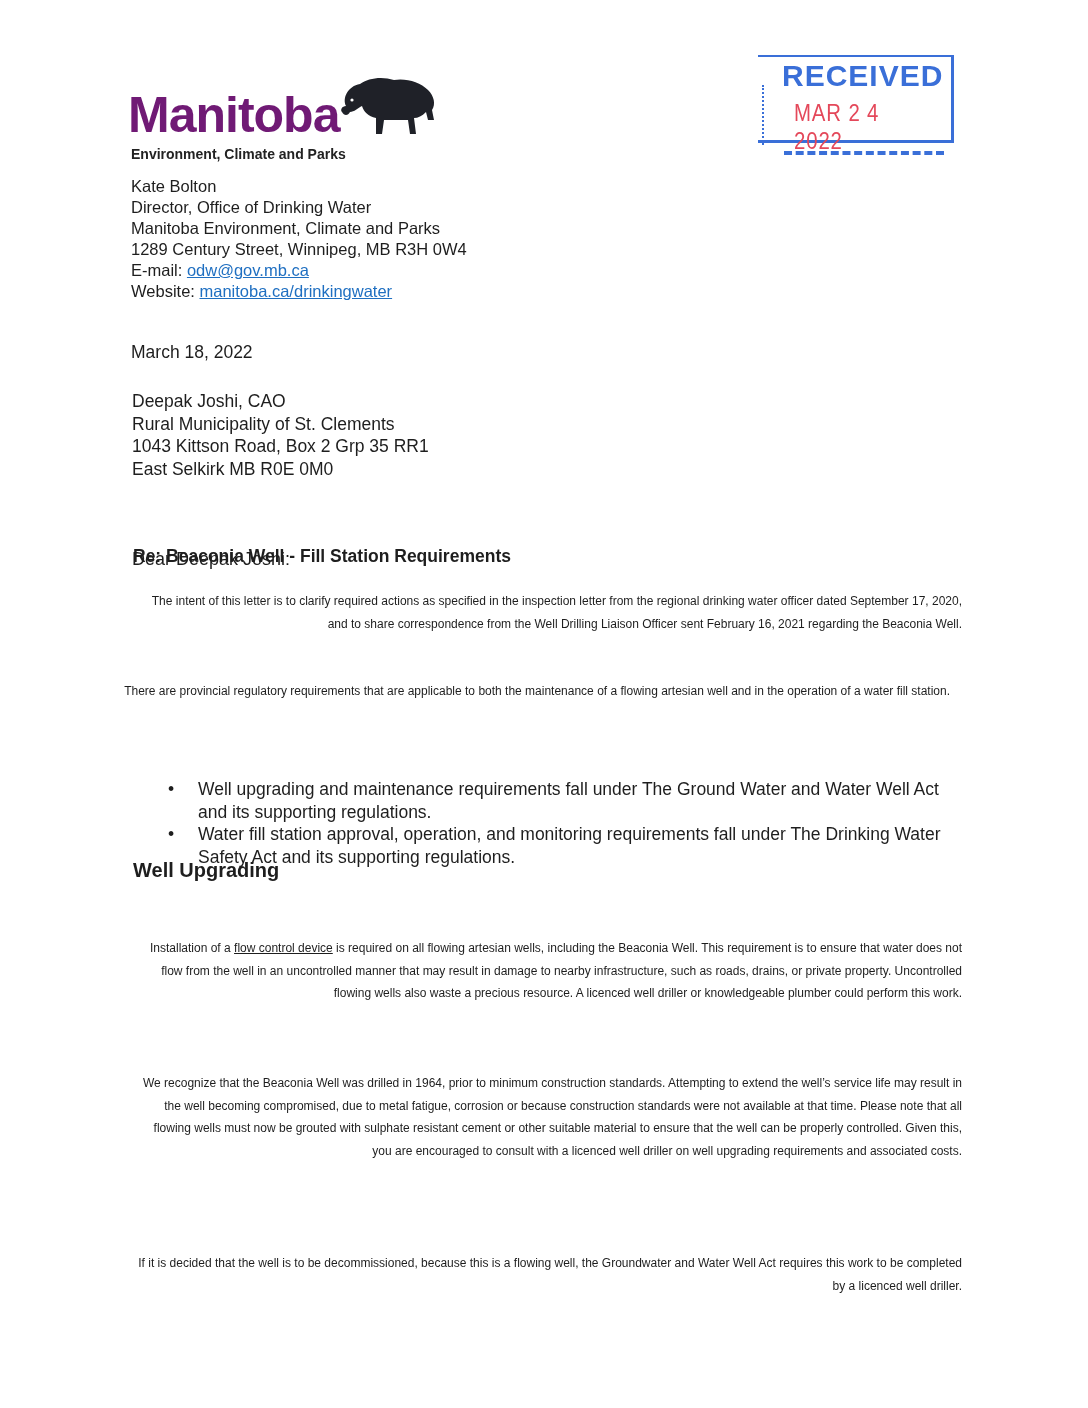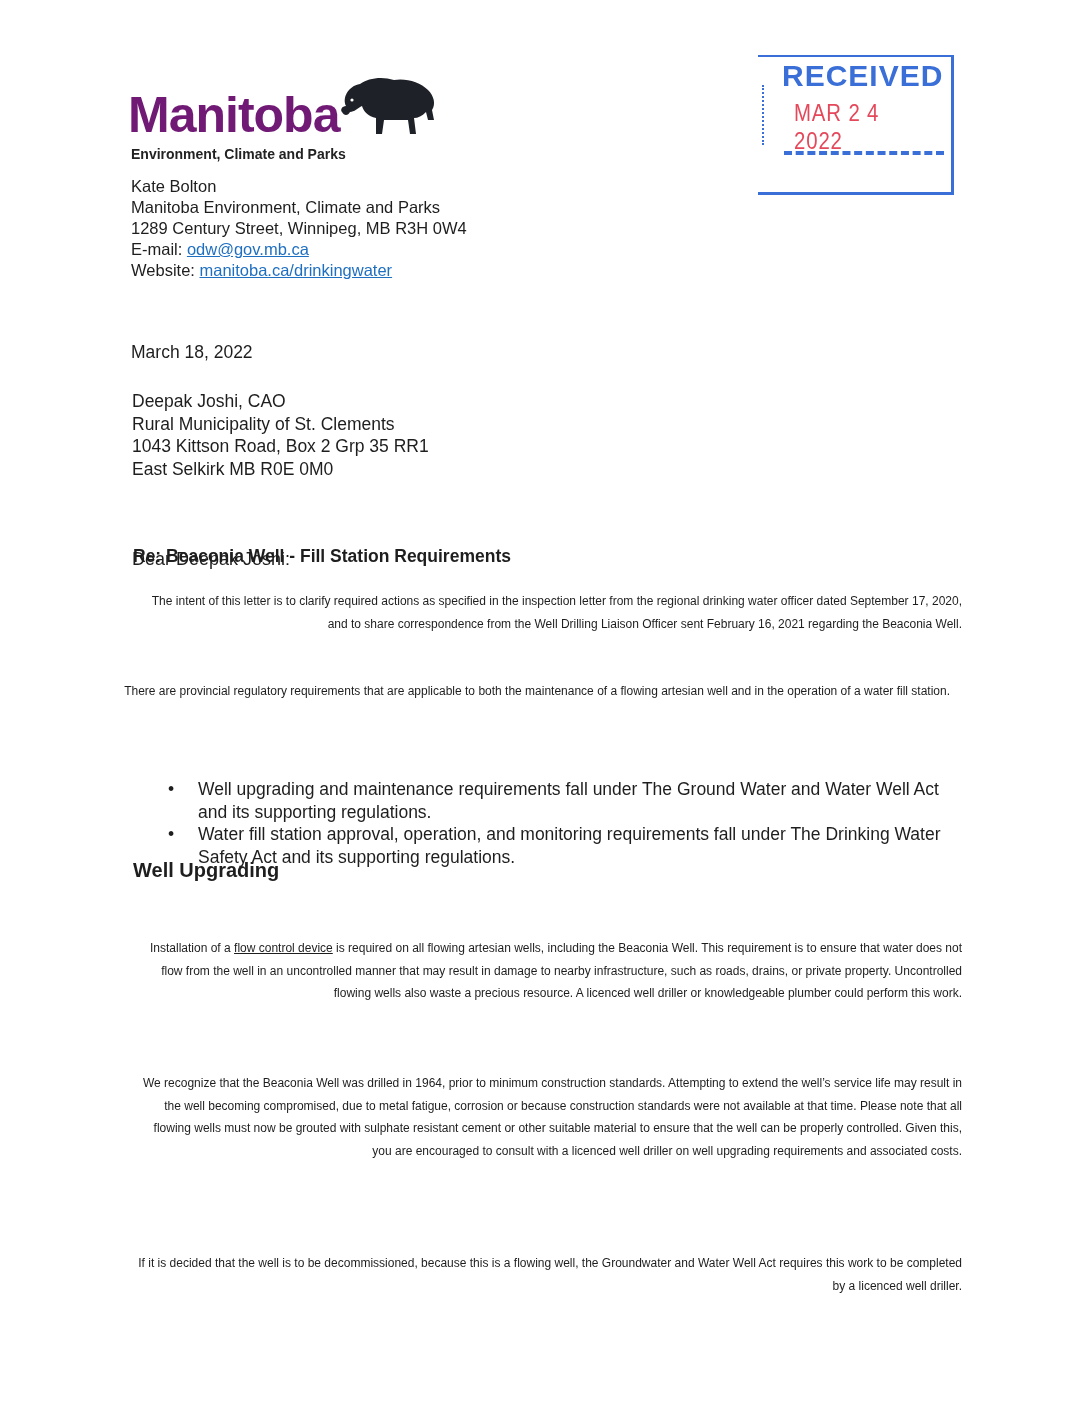--- a/index.html
+++ b/index.html
@@ -4,21 +4,21 @@
 <style>
   html, body { margin: 0; padding: 0; background: #ffffff; }
   body { width: 1088px; height: 1408px; position: relative; overflow: hidden;
          font-family: "Liberation Sans", sans-serif; color: #1e1e1e; }
   .abs { position: absolute; }
   .logo { left: 128px; top: 70px; width: 320px; height: 95px; }
   .logo-word { position: absolute; left: 0; top: 20px; font-family: "Liberation Sans", sans-serif;
                font-weight: bold; font-size: 50px; color: #701a75; letter-spacing: -1px; line-height: 1; }
   .logo-bison { position: absolute; left: 210px; top: 6px; width: 100px; height: 64px; }
   .logo-sub { position: absolute; left: 3px; top: 76px; font-size: 14px; font-weight: bold; color: #222; white-space: nowrap; }
-  .stamp { left: 758px; top: 55px; width: 196px; height: 140px; }
+  .stamp { left: 758px; top: 55px; width: 196px; height: 88px; }
   .stamp-box { position: absolute; left: 0; top: 0; right: 0; bottom: 0;
                border-top: 2px solid #3a6fd8; border-right: 3px solid #3a6fd8; border-bottom: 3px solid #3a6fd8; }
   .stamp-left { position: absolute; left: 4px; top: 30px; height: 60px; border-left: 2px dotted #3a6fd8; }
   .stamp-title { position: absolute; left: 24px; top: 4px; font-size: 30px; font-weight: bold; color: #3a6fd8; letter-spacing: 1px; }
   .stamp-date { position: absolute; left: 36px; top: 44px; font-size: 24px; color: #e4485a; letter-spacing: 1px; transform: scaleX(0.85); transform-origin: left; }
   .stamp-dash { position: absolute; left: 26px; top: 96px; width: 160px; border-top: 4px dashed #3a6fd8; }
   .txt { font-size: 16.5px; line-height: 21px; white-space: nowrap; }
   .para { font-size: 12px; line-height: 22.5px; width: 830px; text-align: right; }
   .bold { font-weight: bold; }
   a, .link { color: #1f6fc1; text-decoration: underline; }
@@ -42,20 +42,21 @@
 <div class="abs stamp">
   <div class="stamp-box"></div>
   <div class="stamp-left"></div>
   <div class="stamp-title">RECEIVED</div>
   <div class="stamp-date">MAR 2 4 2022</div>
   <div class="stamp-dash"></div>
 </div>
 
 <div class="abs txt" style="left:131px; top:176px;">
   <div>Kate Bolton</div>
+  <div>Director, Office of Drinking Water</div>
   <div>Manitoba Environment, Climate and Parks</div>
   <div>1289 Century Street, Winnipeg, MB  R3H 0W4</div>
   <div>
     <span>E-mail: </span><span class="link">odw@gov.mb.ca</span>
   </div>
   <div>
     <span>Website: </span><span class="link">manitoba.ca/drinkingwater</span>
   </div>
 </div>
 

